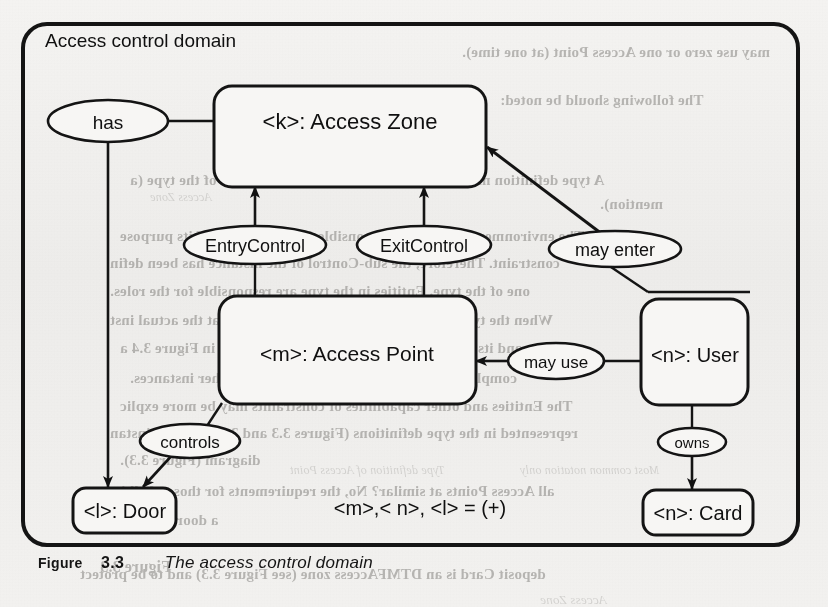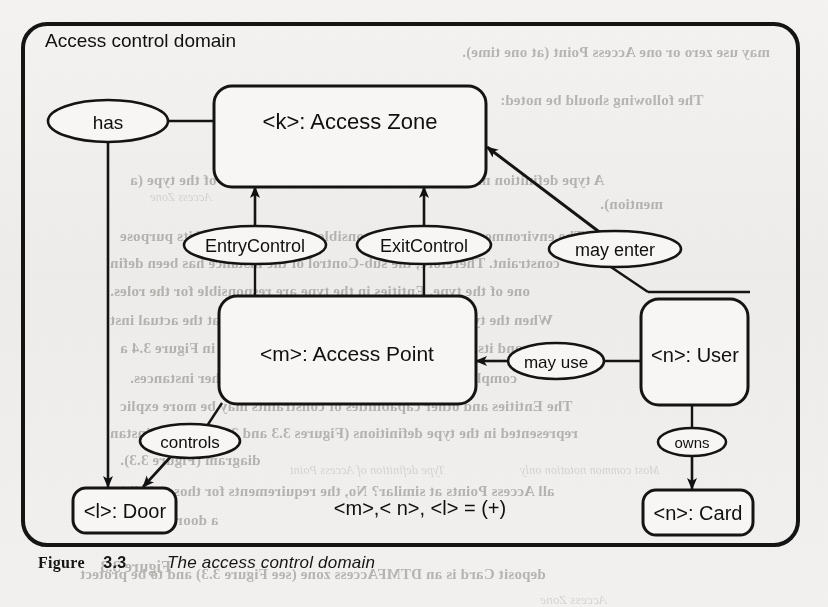--- a/index.html
+++ b/index.html
@@ -35,21 +35,21 @@
   }
   .bleed.ital{font-style:italic;font-weight:400;opacity:.5;}
   #diagram-svg{position:absolute;left:0;top:0;}
   .fig-caption{
     position:absolute;
     left:38px;top:553px;
     color:#151515;
     white-space:nowrap;
   }
   .fig-caption .fig-word{
-    font-weight:700;font-size:16px;letter-spacing:.3px;font-family:Liberation Serif, serif;
+    font-weight:700;font-size:14px;letter-spacing:.3px;
   }
   .fig-caption .fig-num{
     font-weight:700;font-size:16px;margin-left:14px;letter-spacing:.3px;
   }
   .fig-caption .fig-title{
     font-style:italic;font-size:17px;margin-left:36px;letter-spacing:.2px;
   }
   svg text{ font-family:"Liberation Sans", sans-serif; fill:#101010; }
 </style>
 </head>

